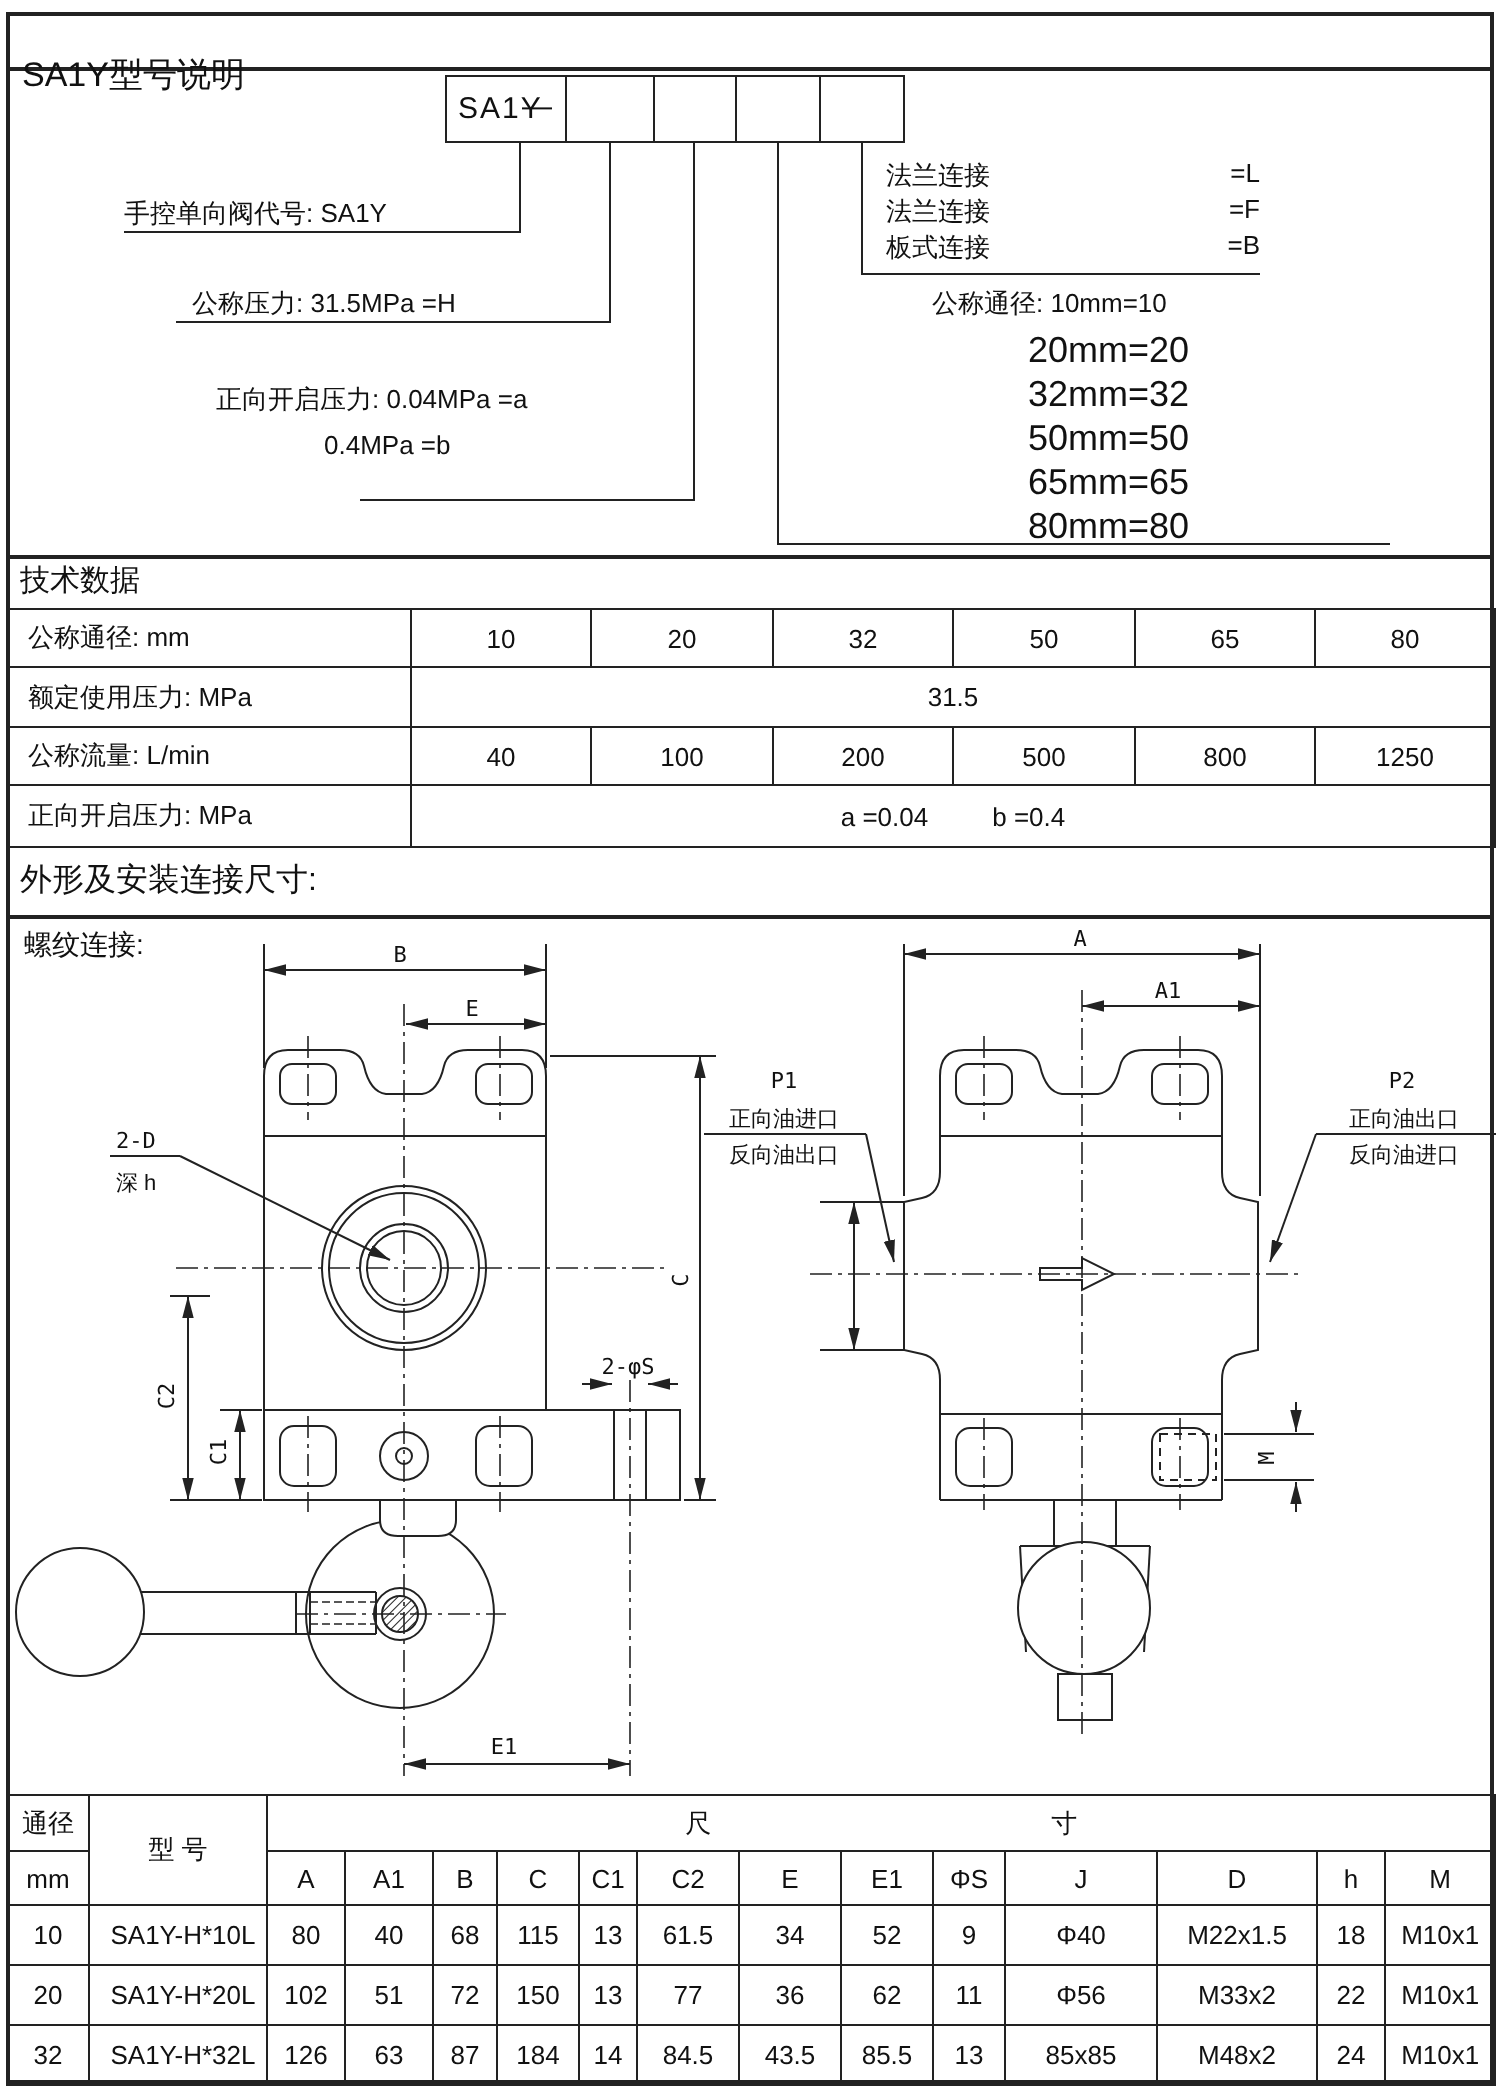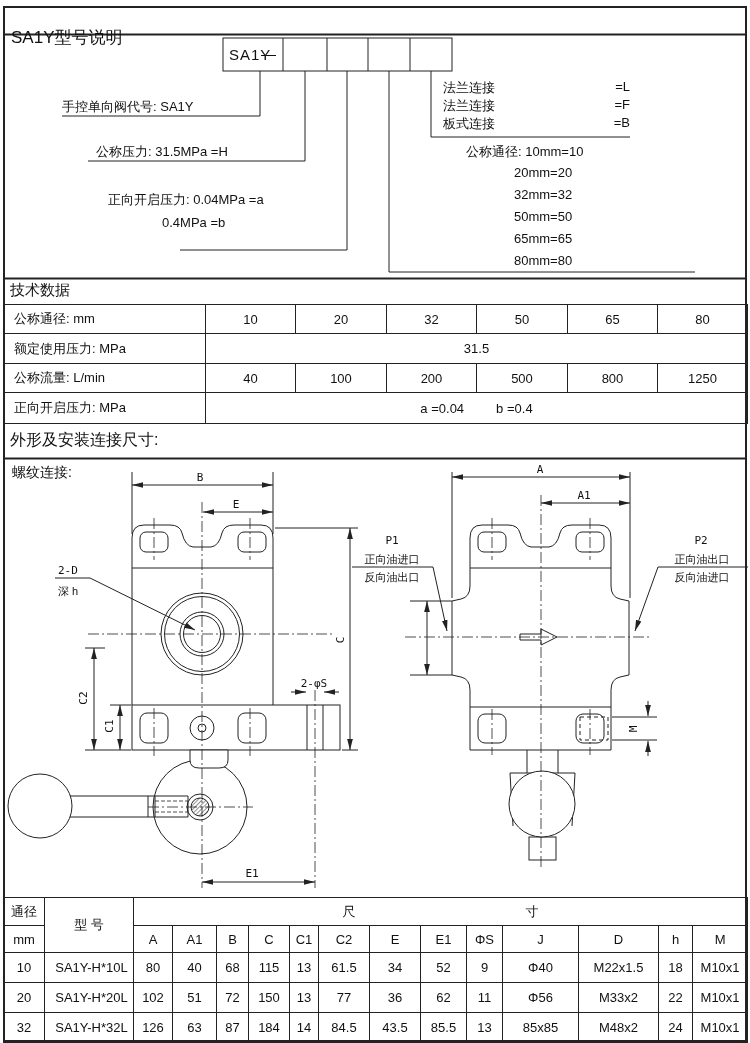--- a/index.html
+++ b/index.html
@@ -23,21 +23,21 @@
   svg text.cjk{font-family:"Liberation Sans","DejaVu Sans",sans-serif;font-size:11px;}
   table{position:absolute;border-collapse:collapse;table-layout:fixed;}
   td{border:1px solid #222;text-align:center;vertical-align:middle;font-size:13px;padding:0;overflow:hidden;}
   .tech{left:3px;top:304px;width:744px;}
   .tech td.lab{text-align:left;padding-left:10px;}
   .dims{left:3px;top:897px;width:744px;}
   .dims td.mod{text-align:center;padding-left:5px;}
   .szflex{display:flex;justify-content:center;gap:170px;}
   .abflex{display:flex;justify-content:center;gap:32px;}
   .conn-row{display:flex;justify-content:space-between;width:187px;height:18px;font-size:13px;}
-  .dia-item{height:22px;font-size:13px;}
+  .dia-item{height:22px;font-size:18px;}
 </style>
 </head>
 <body>
 
 <div class="page">
 
   <svg width="750" height="1043" viewBox="0 0 750 1043">
     <defs>
       <marker id="arr" viewBox="0 0 10 6" refX="10" refY="3" markerWidth="11" markerHeight="7" orient="auto-start-reverse">
         <path d="M10,3 L0,0.4 L0,5.6 Z" fill="#222"></path>

